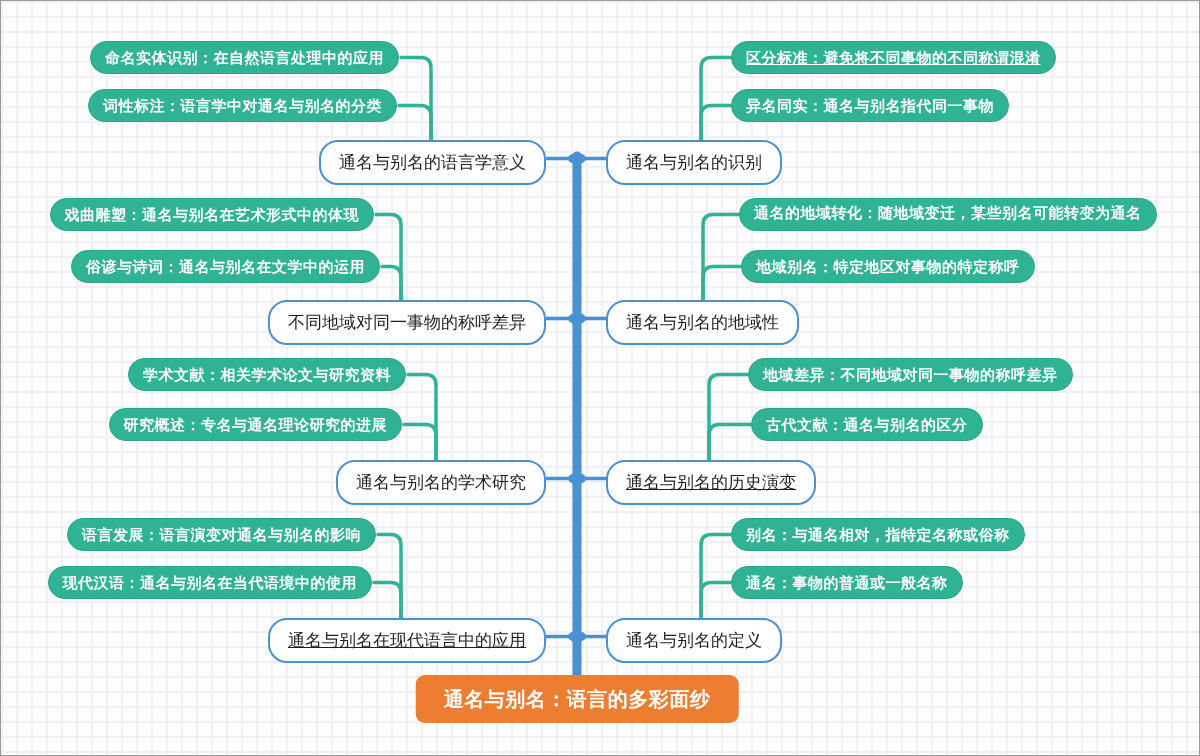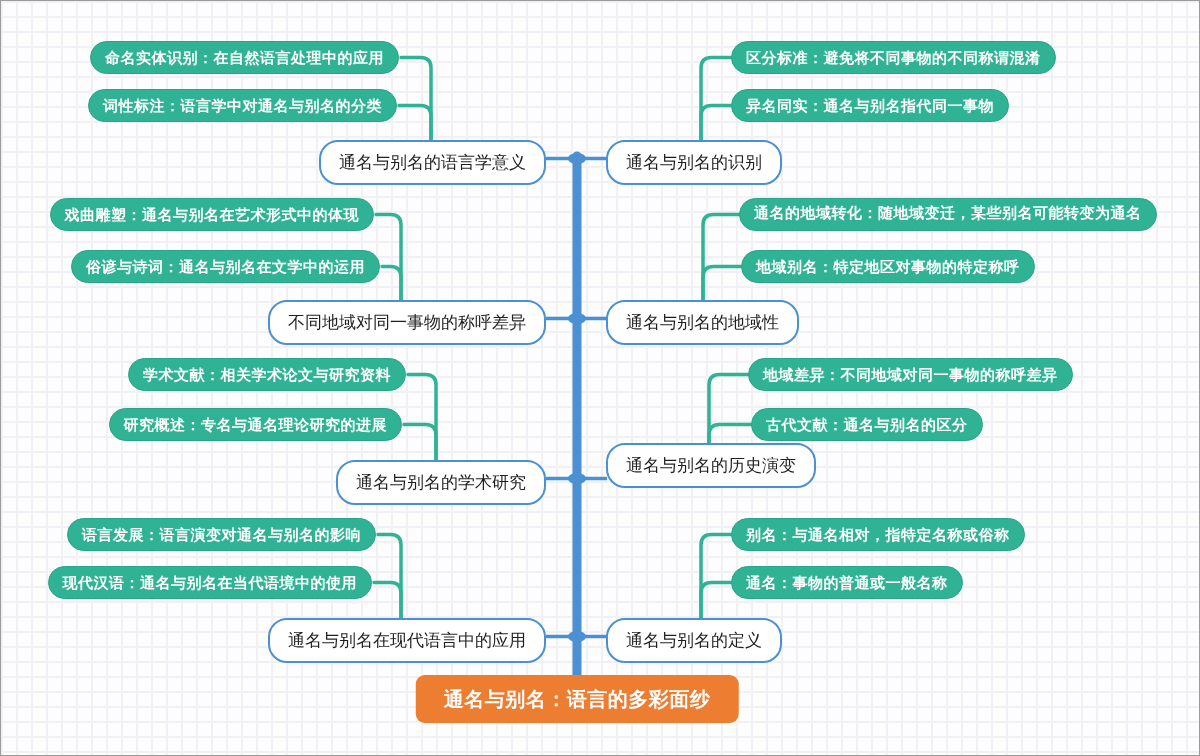--- a/index.html
+++ b/index.html
@@ -105,34 +105,34 @@
 
   <div class="node sub" style="right:800px; top:40px;">命名实体识别：在自然语言处理中的应用</div>
   <div class="node sub" style="right:802px; top:88px;">词性标注：语言学中对通名与别名的分类</div>
   <div class="node sub" style="right:825px; top:197px;">戏曲雕塑：通名与别名在艺术形式中的体现</div>
   <div class="node sub" style="right:819px; top:249px;">俗谚与诗词：通名与别名在文学中的运用</div>
   <div class="node sub" style="right:793px; top:357px;">学术文献：相关学术论文与研究资料</div>
   <div class="node sub" style="right:797px; top:407px;">研究概述：专名与通名理论研究的进展</div>
   <div class="node sub" style="right:823px; top:517px;">语言发展：语言演变对通名与别名的影响</div>
   <div class="node sub" style="right:827px; top:565px;">现代汉语：通名与别名在当代语境中的使用</div>
 
-  <div class="node sub" style="left:730px; top:40px;">区分标准：避免将不同事物的不同称谓混淆</div>
+  <div class="node sub" style="left:730px; top:40px;text-decoration:underline;">区分标准：避免将不同事物的不同称谓混淆</div>
   <div class="node sub" style="left:730px; top:88px;">异名同实：通名与别名指代同一事物</div>
   <div class="node sub" style="left:738px; top:197px;font-family:Liberation Mono, monospace;">通名的地域转化：随地域变迁，某些别名可能转变为通名</div>
   <div class="node sub" style="left:740px; top:249px;">地域别名：特定地区对事物的特定称呼</div>
   <div class="node sub" style="left:747px; top:357px;">地域差异：不同地域对同一事物的称呼差异</div>
   <div class="node sub" style="left:750px; top:407px;">古代文献：通名与别名的区分</div>
   <div class="node sub" style="left:730px; top:517px;">别名：与通名相对，指特定名称或俗称</div>
   <div class="node sub" style="left:730px; top:565px;">通名：事物的普通或一般名称</div>
 
   <div class="node branch" style="right:653px; top:139px;">通名与别名的语言学意义</div>
   <div class="node branch" style="right:653px; top:299px;">不同地域对同一事物的称呼差异</div>
   <div class="node branch" style="right:653px; top:459px;">通名与别名的学术研究</div>
-  <div class="node branch" style="right:653px; top:617px;">通名与别名在现代语言中的应用</div>
+  <div class="node branch" style="right:653px; top:617px;text-decoration:underline;">通名与别名在现代语言中的应用</div>
 
   <div class="node branch" style="left:605px; top:139px;">通名与别名的识别</div>
   <div class="node branch" style="left:605px; top:299px;">通名与别名的地域性</div>
-  <div class="node branch" style="left:605px; top:442px;">通名与别名的历史演变</div>
+  <div class="node branch" style="left:605px; top:459px;text-decoration:underline;">通名与别名的历史演变</div>
   <div class="node branch" style="left:605px; top:617px;">通名与别名的定义</div>
 
   <div class="node root" style="left:576px; top:674px;">通名与别名：语言的多彩面纱</div>
 
 </div>
 
 </body></html>

